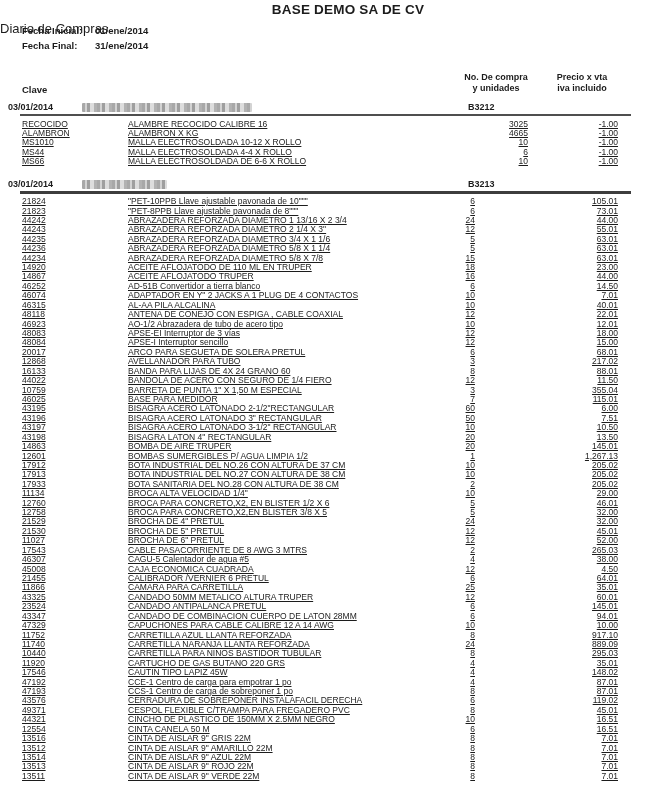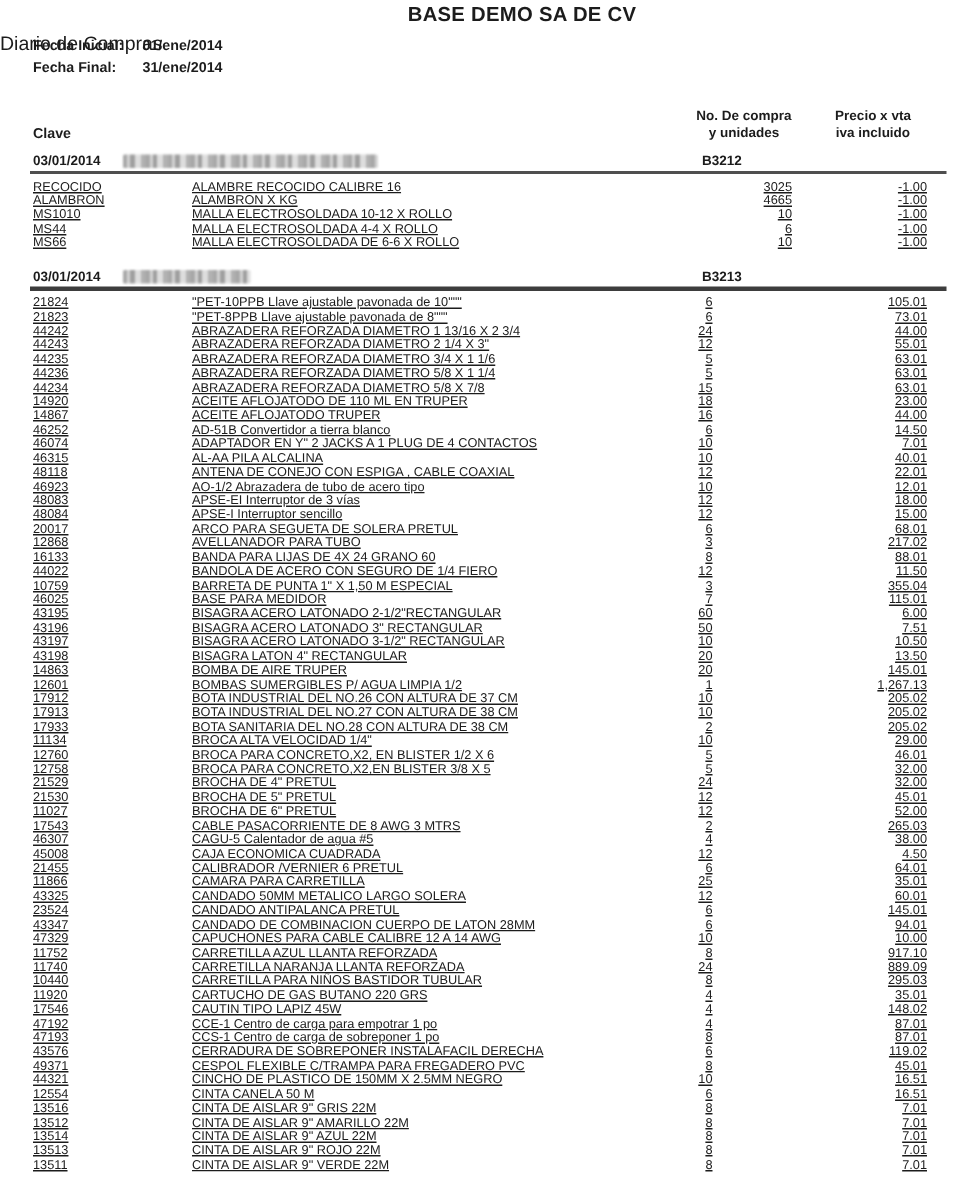--- a/index.html
+++ b/index.html
@@ -18,21 +18,21 @@
   .flabel{position:absolute;left:22px;font-size:9.5px;font-weight:bold;}
   .fval{position:absolute;left:95px;font-size:9.5px;font-weight:bold;}
   .fi{top:25px}.ff{top:40px}
   .clave-h{position:absolute;left:22px;top:84px;font-size:9.5px;font-weight:bold;}
   .num-h{position:absolute;top:72px;font-size:9px;font-weight:bold;
     text-align:center;line-height:11px;white-space:pre-line;}
   .compra-h{left:445px;width:102px;}
   .precio-h{left:532px;width:100px;}
   
   .section-header{position:relative;height:13px;line-height:13px;
-    font-size:9px;font-weight:bold;padding-left:22px;}
+    font-size:9px;font-weight:bold;padding-left:8px;}
   .sh-date{display:inline-block;width:60px;}
   .sh-folio{position:absolute;left:468px;top:0;}
   .redacted{position:absolute;top:2px;left:82px;height:9px;border-radius:1px;
     background:repeating-linear-gradient(90deg,
       #9a9a9a 0 3px,#cccccc 3px 5px,#8f8f8f 5px 8px,#d8d8d8 8px 12px,#a5a5a5 12px 15px);
     filter:blur(.6px);opacity:.85;}
   .r-0{width:170px}.r-1{width:85px}
   .section-rule{height:0;border-top:2px solid #4f4f4f;margin:0 18px 0 20px;}
   .sec-1{margin-top:9px;}
   .sec-1 .section-rule{border-top-width:3px;border-top-color:#3d3d3d;}
@@ -352,21 +352,21 @@
             <span class="c-price">64.01</span>
           </div>
           <div class="item-row">
             <span class="c-clave">11866</span>
             <span class="c-desc">CAMARA PARA CARRETILLA</span>
             <span class="c-qty">25</span>
             <span class="c-price">35.01</span>
           </div>
           <div class="item-row">
             <span class="c-clave">43325</span>
-            <span class="c-desc">CANDADO 50MM METALICO LARGO SOLERA</span>
+            <span class="c-desc">CANDADO 50MM METALICO ALTURA TRUPER</span>
             <span class="c-qty">12</span>
             <span class="c-price">60.01</span>
           </div>
           <div class="item-row">
             <span class="c-clave">23524</span>
             <span class="c-desc">CANDADO ANTIPALANCA PRETUL</span>
             <span class="c-qty">6</span>
             <span class="c-price">145.01</span>
           </div>
           <div class="item-row">

